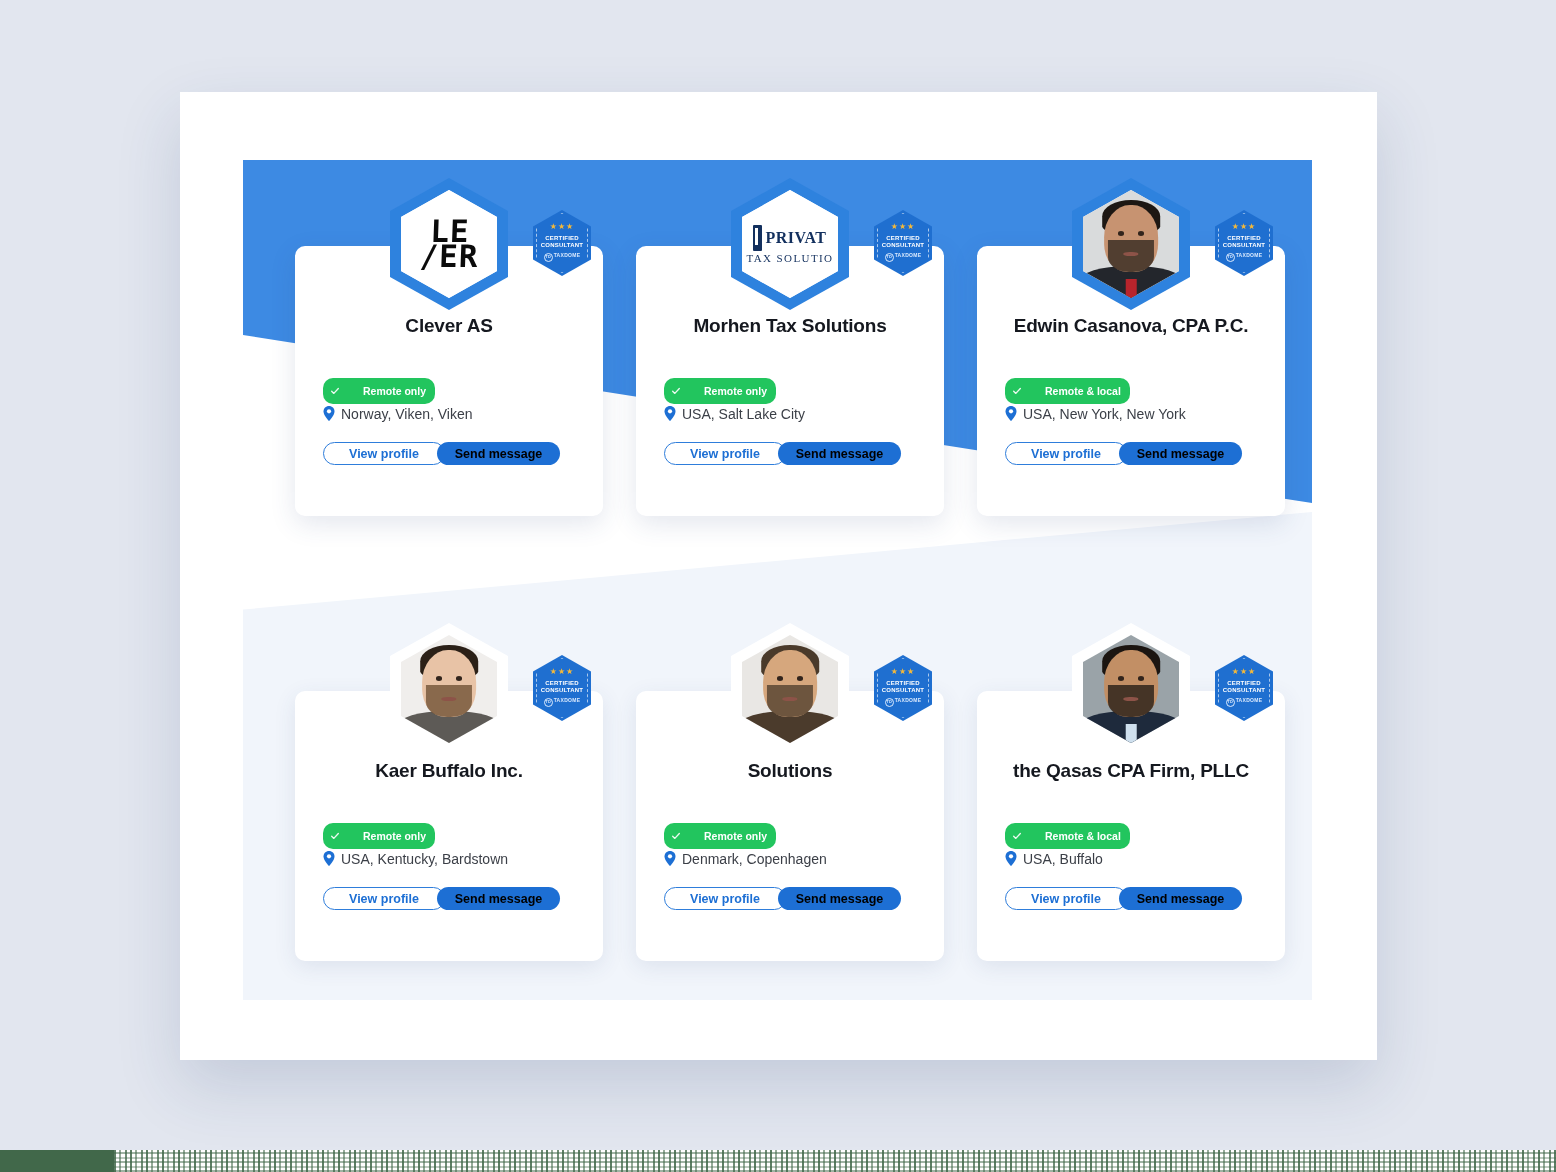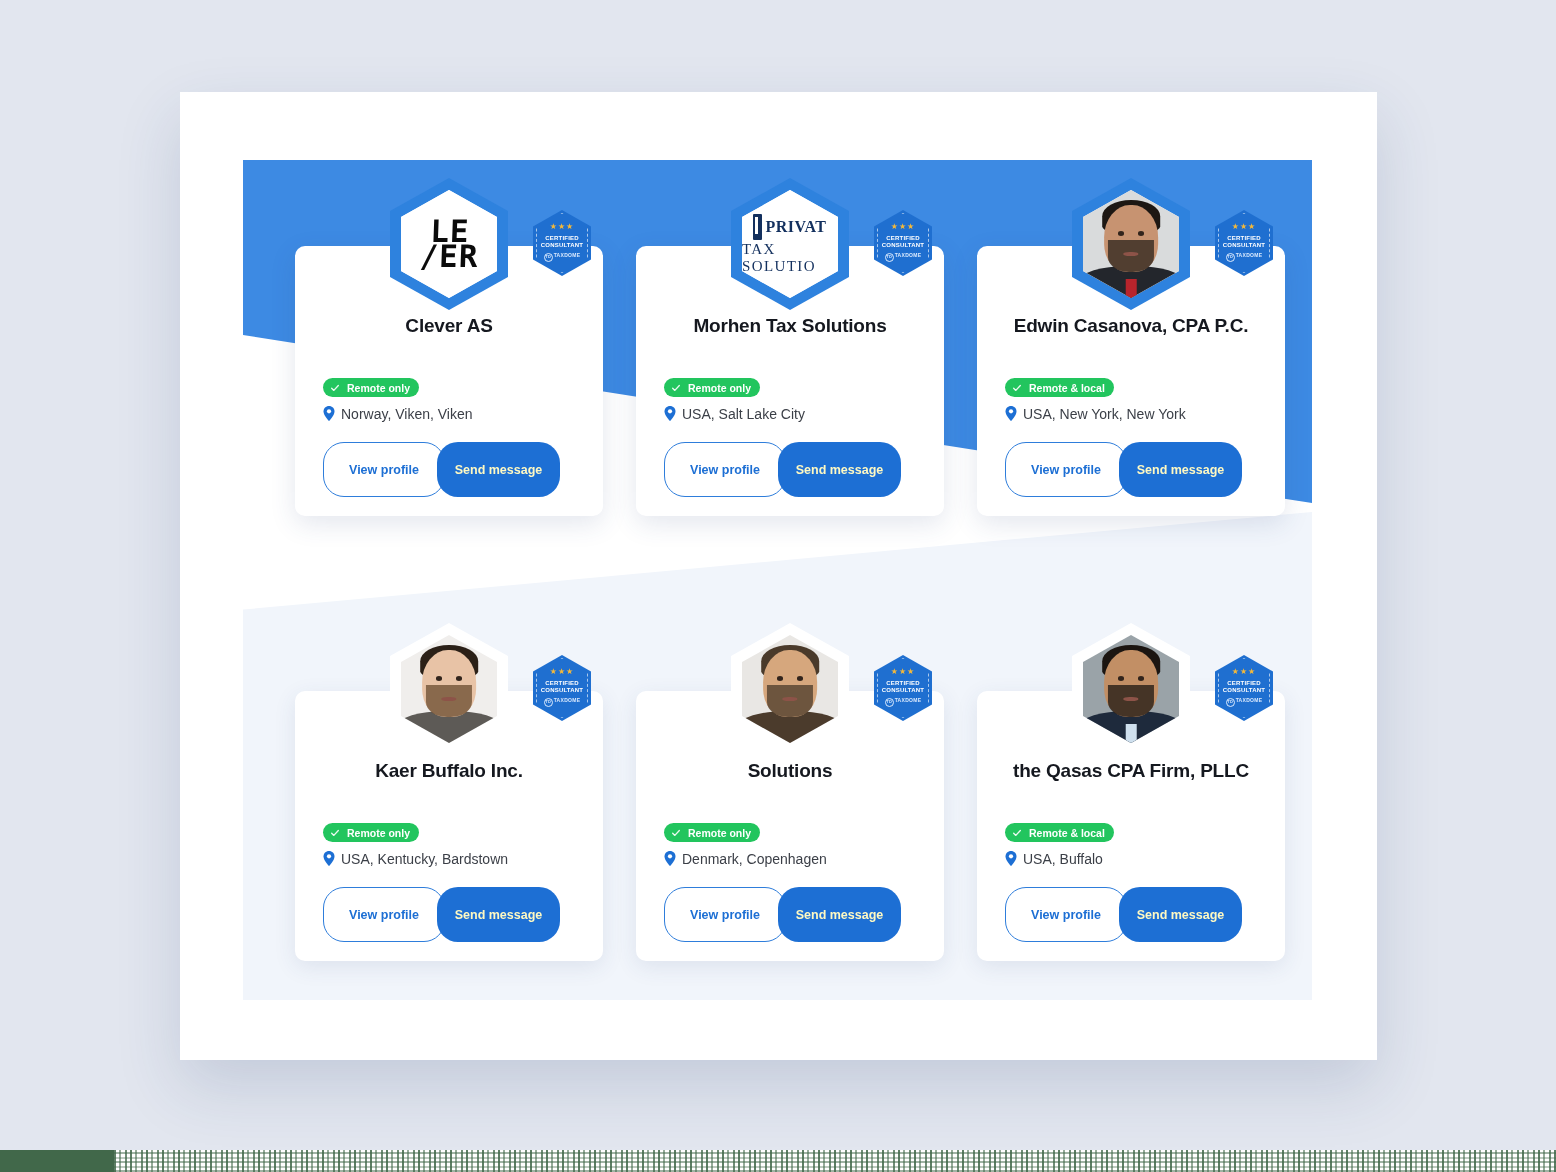--- a/index.html
+++ b/index.html
@@ -233,21 +233,21 @@
   }
   .logo-privat .word {
     font-family: "Liberation Serif", serif;
     font-weight: 700;
     font-size: 16px;
     color: #13305e;
     letter-spacing: 0.5px;
   }
   .logo-privat .sub {
     font-family: "Liberation Serif", serif;
-    font-size: 15px;
+    font-size: 11px;
     color: #13305e;
     letter-spacing: 1.4px;
     margin-top: 1px;
   }
 
   
   .cert-badge {
     position: absolute;
     right: 12px;
     top: -36px;
@@ -316,24 +316,24 @@
     font-size: 19px;
     font-weight: 700;
     color: #15181f;
     letter-spacing: -0.2px;
   }
 
   .status-pill {
     position: absolute;
     left: 28px;
     top: 132px;
-    height: 19px;
+    height: 26px;
     display: inline-flex;
     align-items: center;
-    gap: 7px;
+    gap: 23px;
     padding: 0 9px 0 7px;
     border-radius: 10px;
     background: #22c55e;
     color: #ffffff;
     font-size: 10.5px;
     font-weight: 700;
   }
   .status-pill .check {
     width: 10px; height: 10px;
     display: block;
@@ -352,42 +352,42 @@
   .pin-icon { width: 12px; height: 15px; display: block; }
 
   .card-actions {
     position: absolute;
     left: 28px;
     top: 196px;
     display: flex;
     align-items: center;
   }
   .btn {
-    height: 55px;
+    height: 23px;
     border-radius: 21px;
     display: inline-flex;
     align-items: center;
     justify-content: center;
     font-size: 12.5px;
     font-weight: 700;
     cursor: pointer;
     box-sizing: border-box;
     white-space: nowrap;
   }
   .btn-outline {
     width: 122px;
     background: #ffffff;
     border: 1.5px solid #2e7ddb;
     color: #1d6fd4;
   }
   .btn-primary {
     width: 123px;
     background: #1d6fd4;
     border: none;
-    color: #fef9c3;
+    color: #000000;
     margin-left: -8px;
     position: relative;
     z-index: 2;
   }
 </style>
 </head>
 <body>
 
 <div id="page-sheet"></div>
 <div id="hero-banner-corner"></div>

